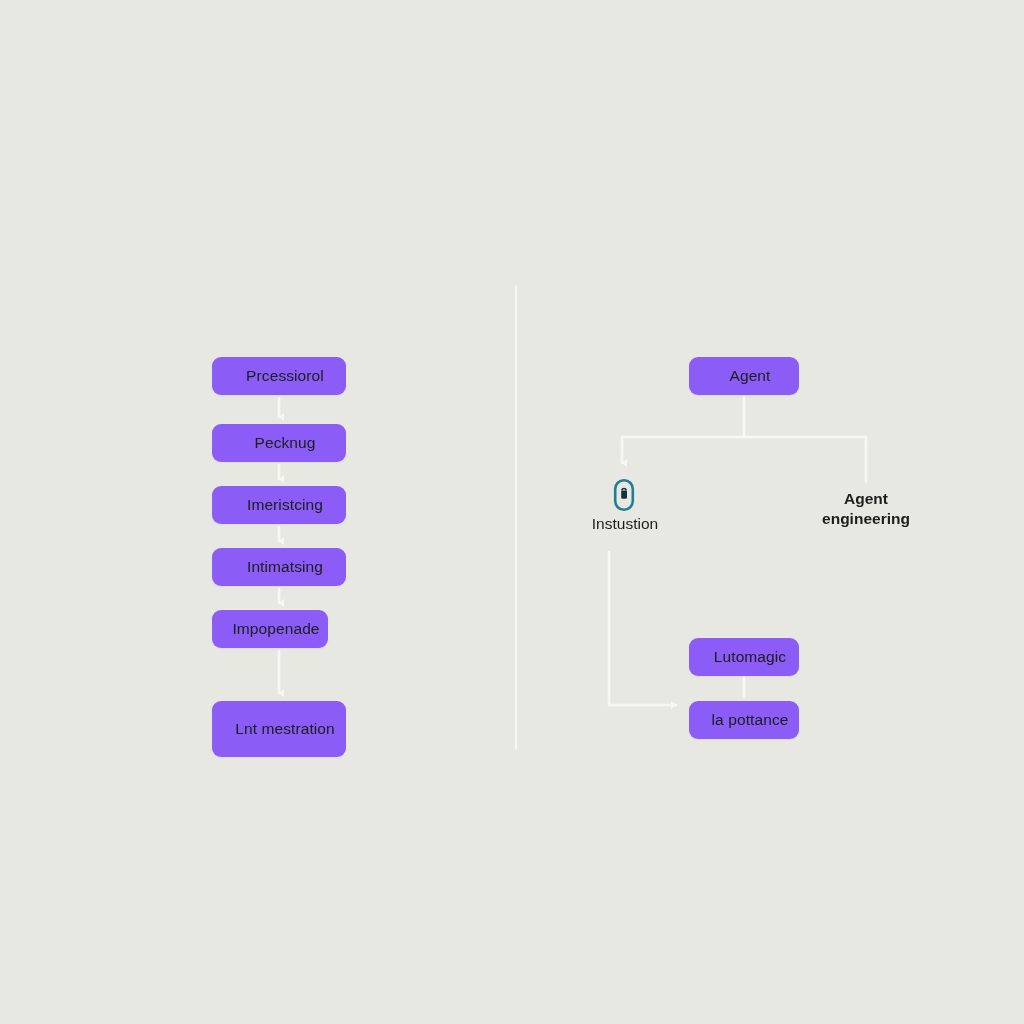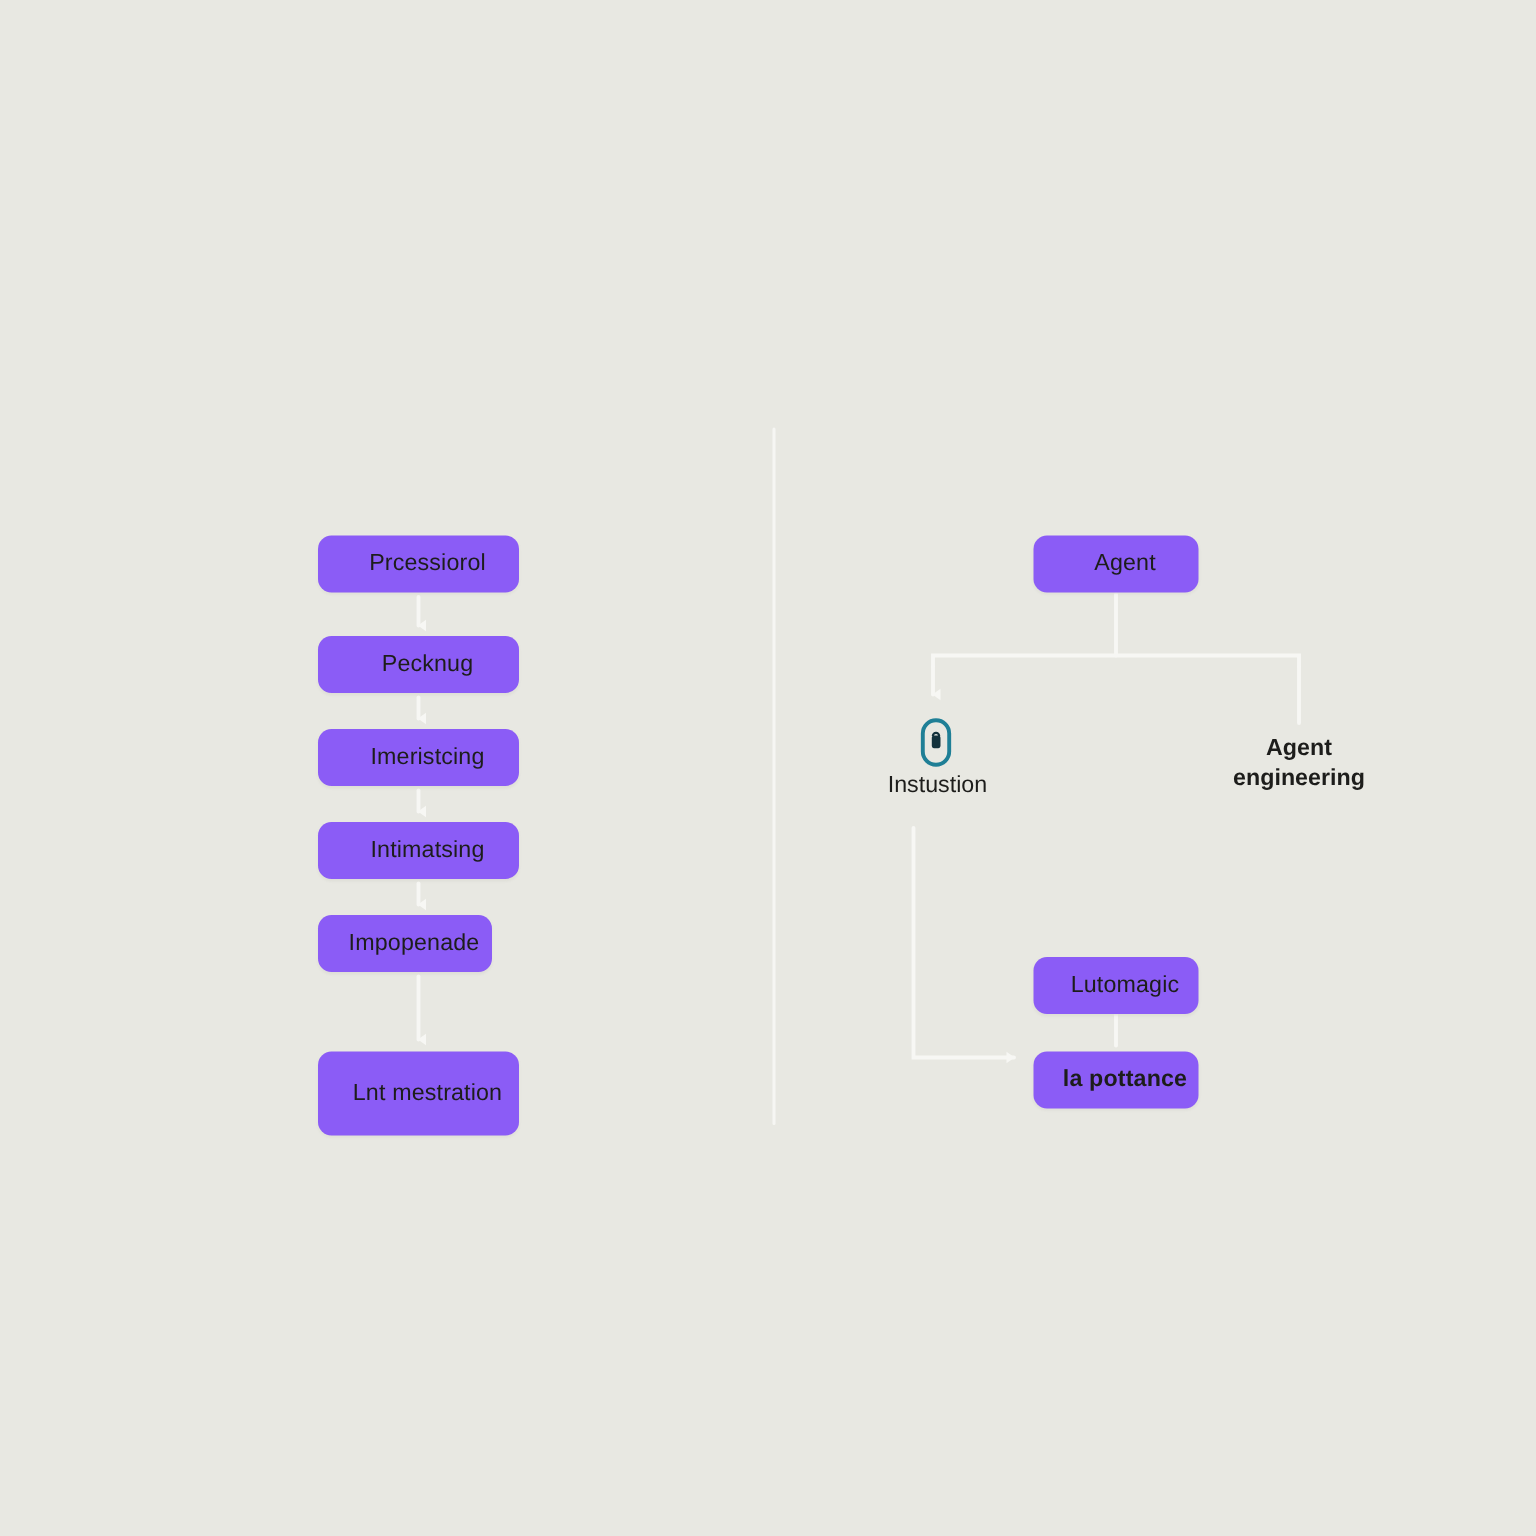--- a/index.html
+++ b/index.html
@@ -143,17 +143,17 @@
   </span>
 
   <div class="plain-label" style="left:586px; top:514px; width:78px;">Instustion</div>
 
   <div class="plain-label" style="left:806px; top:489px; width:120px;font-weight:bold;">Agent
 engineering</div>
 
   <div class="node" style="left:689px; top:610px; width:110px; height:38px;margin-top:28px;">
     <span class="node-label">Lutomagic</span>
   </div>
-  <div class="node" style="left:689px; top:701px; width:110px; height:38px;font-weight:bold;">
+  <div class="node" style="left:689px; top:701px; width:110px; height:38px;">
     <span class="node-label">la pottance</span>
   </div>
 
 </div>
 
 </body></html>

